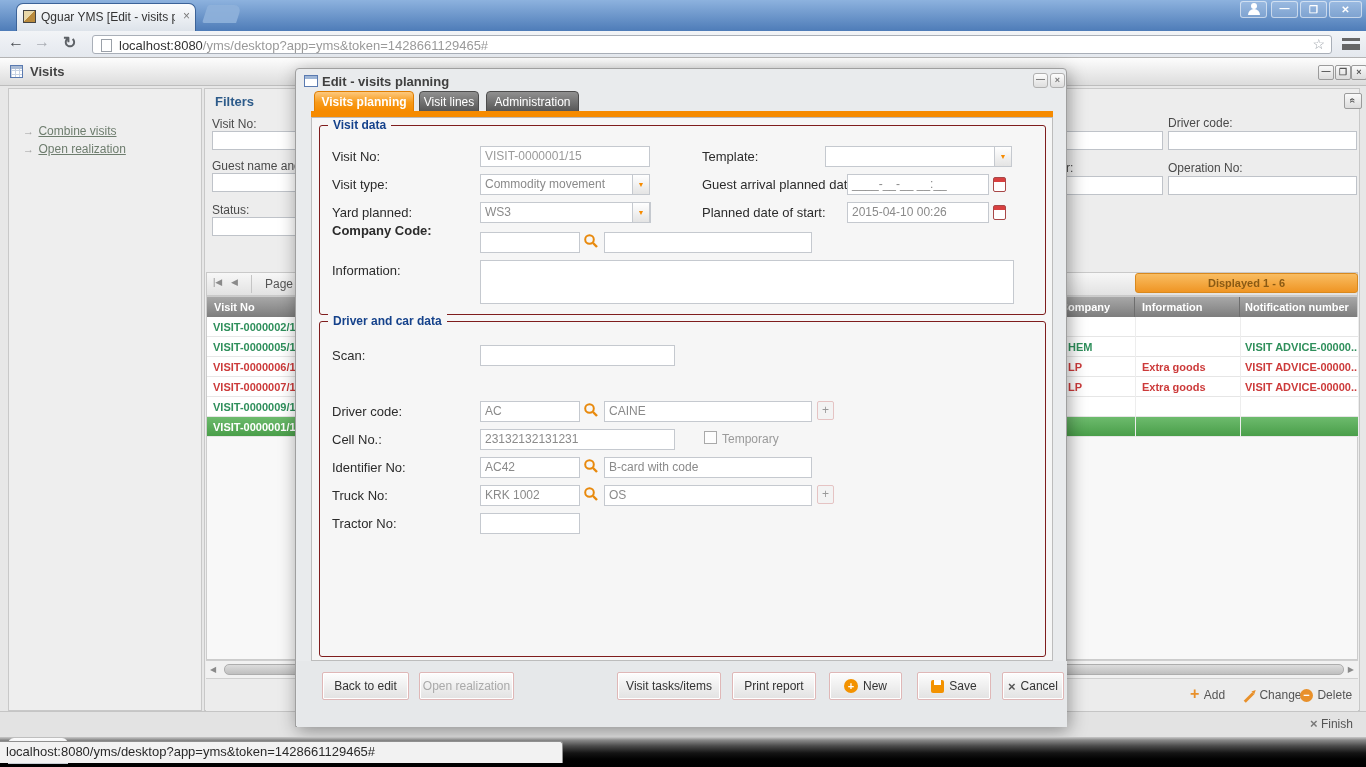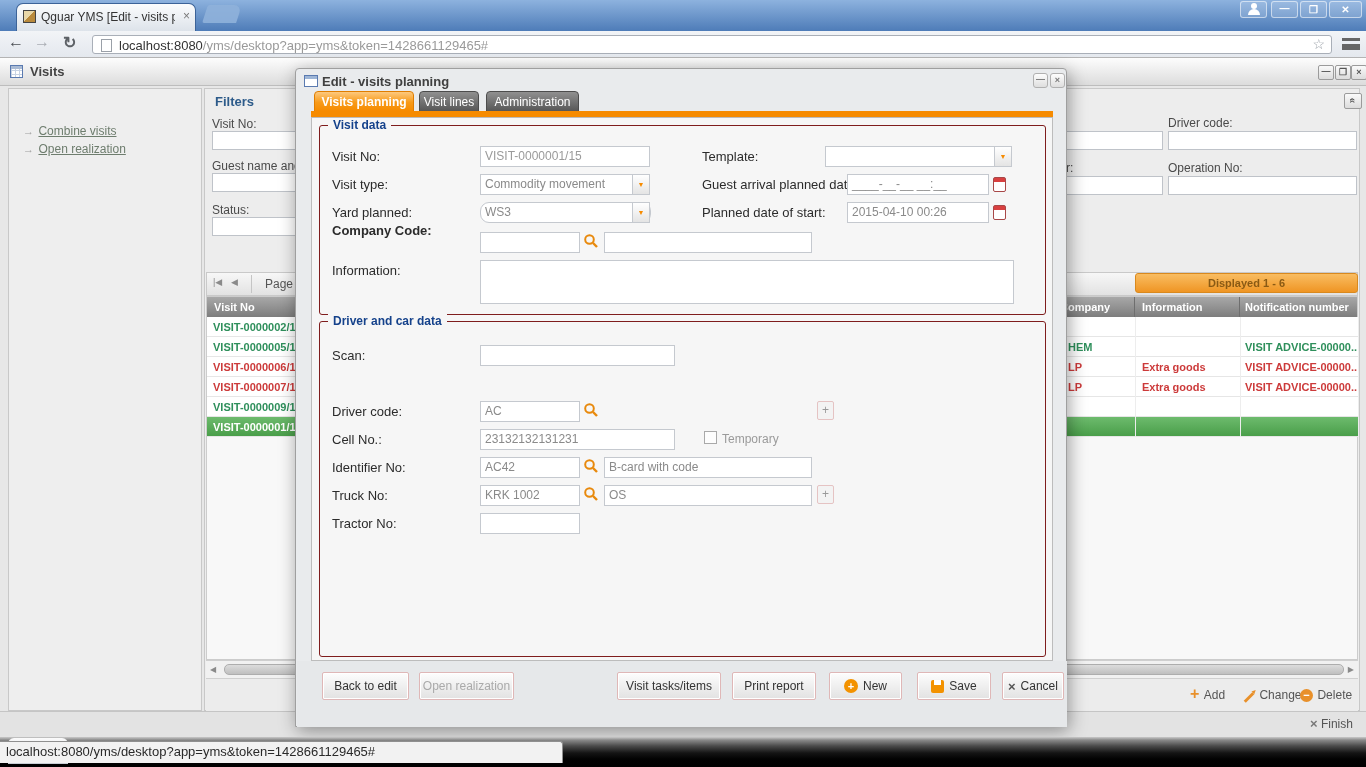--- a/index.html
+++ b/index.html
@@ -283,21 +283,21 @@
     <div class="fieldset" style="left:23px;top:56px;width:727px;height:190px;">
       <span class="legend">Visit data</span>
       <span class="lbl" style="left:12px;top:23px;">Visit No:</span>
       <div class="ipt" style="left:160px;top:20px;width:170px;color:#9a9a9a;">VISIT-0000001/15</div>
 
       <span class="lbl" style="left:12px;top:51px;">Visit type:</span>
       <div class="ipt" style="left:160px;top:48px;width:153px;">Commodity movement</div>
       <div class="combo-arrow" style="left:312px;top:48px;">▼</div>
 
       <span class="lbl" style="left:12px;top:79px;">Yard planned:</span>
-      <div class="ipt" style="left:160px;top:76px;width:171px;border-radius:9px;">WS3</div>
+      <div class="ipt" style="left:160px;top:76px;width:171px;">WS3</div>
       <div class="combo-arrow" style="left:312px;top:76px;">▼</div>
 
       <span class="lbl" style="left:12px;top:97px;font-weight:bold;">Company Code:</span>
       <div class="ipt" style="left:160px;top:106px;width:100px;"></div>
       <span class="mag" style="position:absolute;left:263px;top:107px;"><svg width="16" height="16">
             <circle cx="6.5" cy="6.5" r="4.3" fill="none" stroke="#e8890c" stroke-width="2"></circle>
             <line x1="10" y1="10" x2="14" y2="14" stroke="#e8890c" stroke-width="2.4"></line>
           </svg></span>
       <div class="ipt" style="left:284px;top:106px;width:208px;"></div>
 
@@ -322,20 +322,21 @@
 
       <span class="lbl" style="left:12px;top:26px;">Scan:</span>
       <div class="ipt" style="left:160px;top:23px;width:195px;"></div>
 
       <span class="lbl" style="left:12px;top:82px;">Driver code:</span>
       <div class="ipt" style="left:160px;top:79px;width:100px;">AC</div>
       <span class="mag" style="position:absolute;left:263px;top:80px;"><svg width="16" height="16">
             <circle cx="6.5" cy="6.5" r="4.3" fill="none" stroke="#e8890c" stroke-width="2"></circle>
             <line x1="10" y1="10" x2="14" y2="14" stroke="#e8890c" stroke-width="2.4"></line>
           </svg></span>
+      <div class="ipt" style="left:284px;top:79px;width:208px;">CAINE</div>
       <div class="plusbtn" style="left:497px;top:79px;">+</div>
 
       <span class="lbl" style="left:12px;top:110px;">Cell No.:</span>
       <div class="ipt" style="left:160px;top:107px;width:195px;">23132132131231</div>
       <span class="chk" style="left:384px;top:109px;"></span>
       <span class="lbl" style="left:402px;top:110px;color:#9a9a9a;font-size:12px;">Temporary</span>
 
       <span class="lbl" style="left:12px;top:138px;">Identifier No:</span>
       <div class="ipt" style="left:160px;top:135px;width:100px;">AC42</div>
       <span class="mag" style="position:absolute;left:263px;top:136px;"><svg width="16" height="16">

